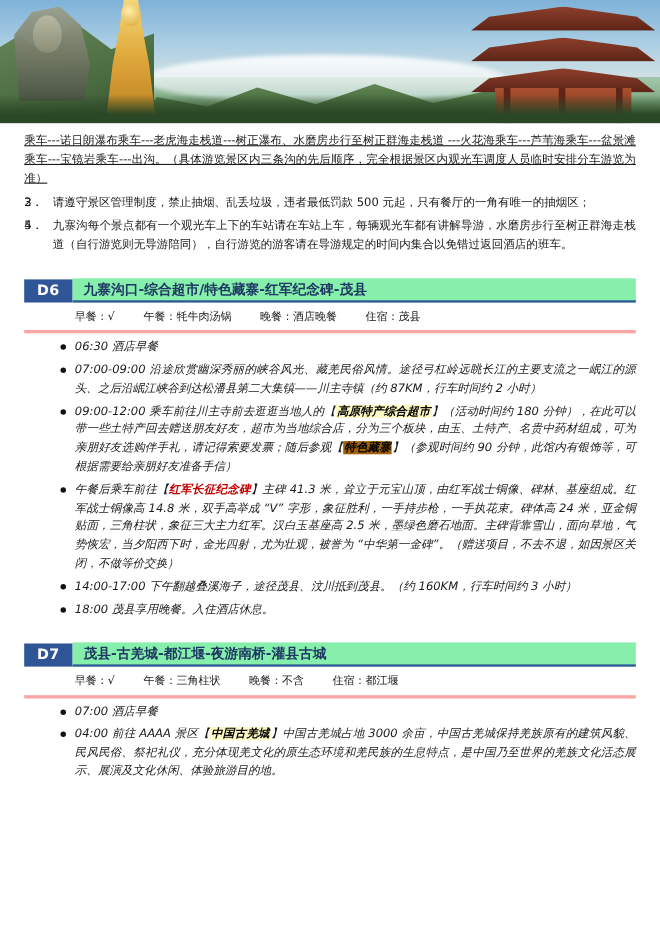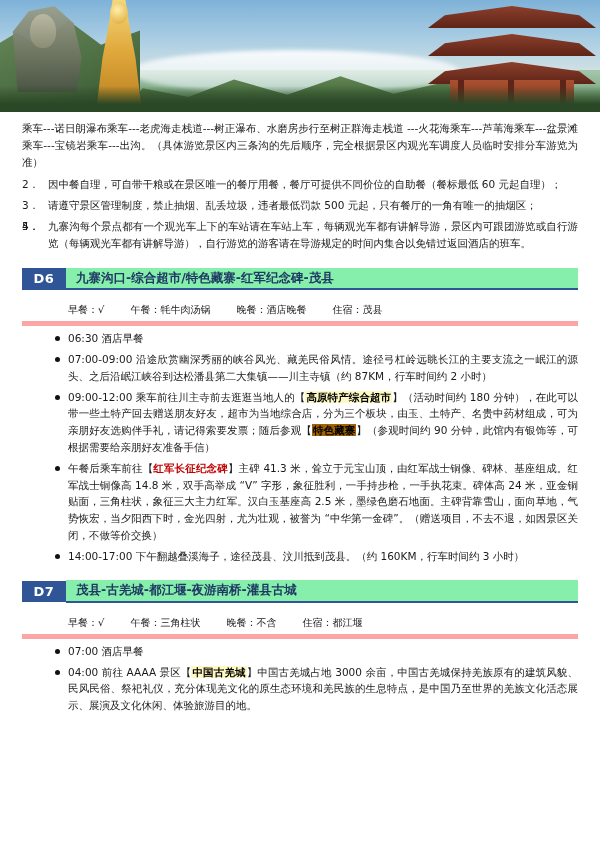--- a/index.html
+++ b/index.html
@@ -89,38 +89,39 @@
   .doc {
     padding: 8px 22px 0 22px;
     color: #1a1a1a;
     font-size: 10.5px;
     line-height: 1.62;
   }
   .para {
     margin: 0 0 5px 0;
     text-align: justify;
     text-justify: inter-ideograph;
+    text-decoration: underline;
   }
   .numlist {
     margin: 0; padding: 0; list-style: none;
   }
   .numlist li {
     position: relative;
     padding-left: 26px;
     margin-bottom: 4px;
     text-align: justify;
   }
   .numlist li .num {
     position: absolute; left: 0; top: 0;
     width: 24px;
   }
   
   .day-header {
     display: flex;
-    align-items: center;
+    align-items: flex-end;
     margin: 10px 0 4px 0;
     height: 34px;
   }
   .day-badge {
     width: 44px;
     background: #2f5597;
     color: #ffffff;
     font-weight: bold;
     font-size: 13px;
     display: flex;
@@ -135,40 +136,41 @@
     display: flex;
     align-items: center;
     padding-left: 10px;
     font-weight: bold;
     font-size: 12.5px;
     color: #1f3864;
   }
   .meal-row {
     display: flex;
     gap: 0;
-    border-bottom: 5px solid #fca5a5;
+    border-bottom: 3px solid #fca5a5;
     padding: 2px 0 3px 46px;
     font-size: 10px;
     color: #222;
   }
   .meal-row .cell { margin-right: 26px; white-space: nowrap; }
   .meal-row .cell.hotel { margin-right: 10px; }
   .meal-row .ck { color: #111; }
   
   ul.bullets {
     margin: 4px 0 0 0;
     padding: 0 0 0 46px;
     list-style: none;
   }
   ul.bullets > li {
     position: relative;
     margin-bottom: 4px;
     text-align: justify;
     text-justify: inter-ideograph;
     line-height: 1.6;
+    font-style: italic;
   }
   ul.bullets > li::before {
     content: "";
     position: absolute;
     left: -13px;
     top: 6px;
     width: 5px; height: 5px;
     background: #111;
     border-radius: 50%;
   }
@@ -202,30 +204,30 @@
     </div>
     <div class="trees"></div>
   </div>
 
   <div class="doc">
 
     <p class="para">乘车---诺日朗瀑布乘车---老虎海走栈道---树正瀑布、水磨房步行至树正群海走栈道 ---火花海乘车---芦苇海乘车---盆景滩乘车---宝镜岩乘车---出沟。（具体游览景区内三条沟的先后顺序，完全根据景区内观光车调度人员临时安排分车游览为准）</p>
 
     <ul class="numlist">
       <li>
-        <span class="num">2．</span><span>因中餐自理，可自带干粮或在景区唯一的餐厅用餐，餐厅可提供不同价位的自助餐（餐标最低 60 元起自理）；</span>
+        <span class="num">2．</span>
       </li>
       <li>
         <span class="num">3．</span><span>请遵守景区管理制度，禁止抽烟、乱丢垃圾，违者最低罚款 500 元起，只有餐厅的一角有唯一的抽烟区；</span>
       </li>
       <li>
         <span class="num">4．</span>
       </li>
       <li>
-        <span class="num">5．</span><span>九寨沟每个景点都有一个观光车上下的车站请在车站上车，每辆观光车都有讲解导游，景区内可跟团游览或自行游览（每辆观光车都有讲解导游），自行游览的游客请在导游规定的时间内集合以免错过返回酒店的班车。</span>
+        <span class="num">5．</span><span>九寨沟每个景点都有一个观光车上下的车站请在车站上车，每辆观光车都有讲解导游，水磨房步行至树正群海走栈道（自行游览则无导游陪同），自行游览的游客请在导游规定的时间内集合以免错过返回酒店的班车。</span>
       </li>
     </ul>
 
     <div class="day-header">
       <div class="day-badge">D6</div>
       <div class="day-title">九寨沟口-综合超市/特色藏寨-红军纪念碑-茂县</div>
     </div>
     <div class="meal-row">
       <span class="cell"><span>早餐：</span><span class="ck">√</span></span>
       <span class="cell"><span>午餐：</span><span>牦牛肉汤锅</span></span>
@@ -246,20 +248,24 @@
         <span>09:00-12:00</span>
         <span>乘车前往川主寺前去逛逛当地人的【<span class="hl-green">高原特产综合超市</span>】（活动时间约 180 分钟），在此可以带一些土特产回去赠送朋友好友，超市为当地综合店，分为三个板块，由玉、土特产、名贵中药材组成，可为亲朋好友选购伴手礼，请记得索要发票；随后参观【<span class="hl-cyan">特色藏寨</span>】（参观时间约 90 分钟，此馆内有银饰等，可根据需要给亲朋好友准备手信）</span>
       </li>
       <li>
         <span>午餐后乘车前往【<span class="red">红军长征纪念碑</span>】主碑 41.3 米，耸立于元宝山顶，由红军战士铜像、碑林、基座组成。红军战士铜像高 14.8 米，双手高举成 “V” 字形，象征胜利，一手持步枪，一手执花束。碑体高 24 米，亚金铜贴面，三角柱状，象征三大主力红军。汉白玉基座高 2.5 米，墨绿色磨石地面。主碑背靠雪山，面向草地，气势恢宏，当夕阳西下时，金光四射，尤为壮观，被誉为 “中华第一金碑”。（赠送项目，不去不退，如因景区关闭，不做等价交换）</span>
       </li>
       <li>
         <span>14:00-17:00</span>
         <span>下午翻越叠溪海子，途径茂县、汶川抵到茂县。（约 160KM，行车时间约 3 小时）</span>
       </li>
+      <li>
+        <span>18:00</span>
+        <span>茂县享用晚餐。入住酒店休息。</span>
+      </li>
     </ul>
 
     <div class="day-header">
       <div class="day-badge">D7</div>
       <div class="day-title">茂县-古羌城-都江堰-夜游南桥-灌县古城</div>
     </div>
     <div class="meal-row">
       <span class="cell"><span>早餐：</span><span class="ck">√</span></span>
       <span class="cell"><span>午餐：</span><span>三角柱状</span></span>
       <span class="cell"><span>晚餐：</span><span>不含</span></span>

